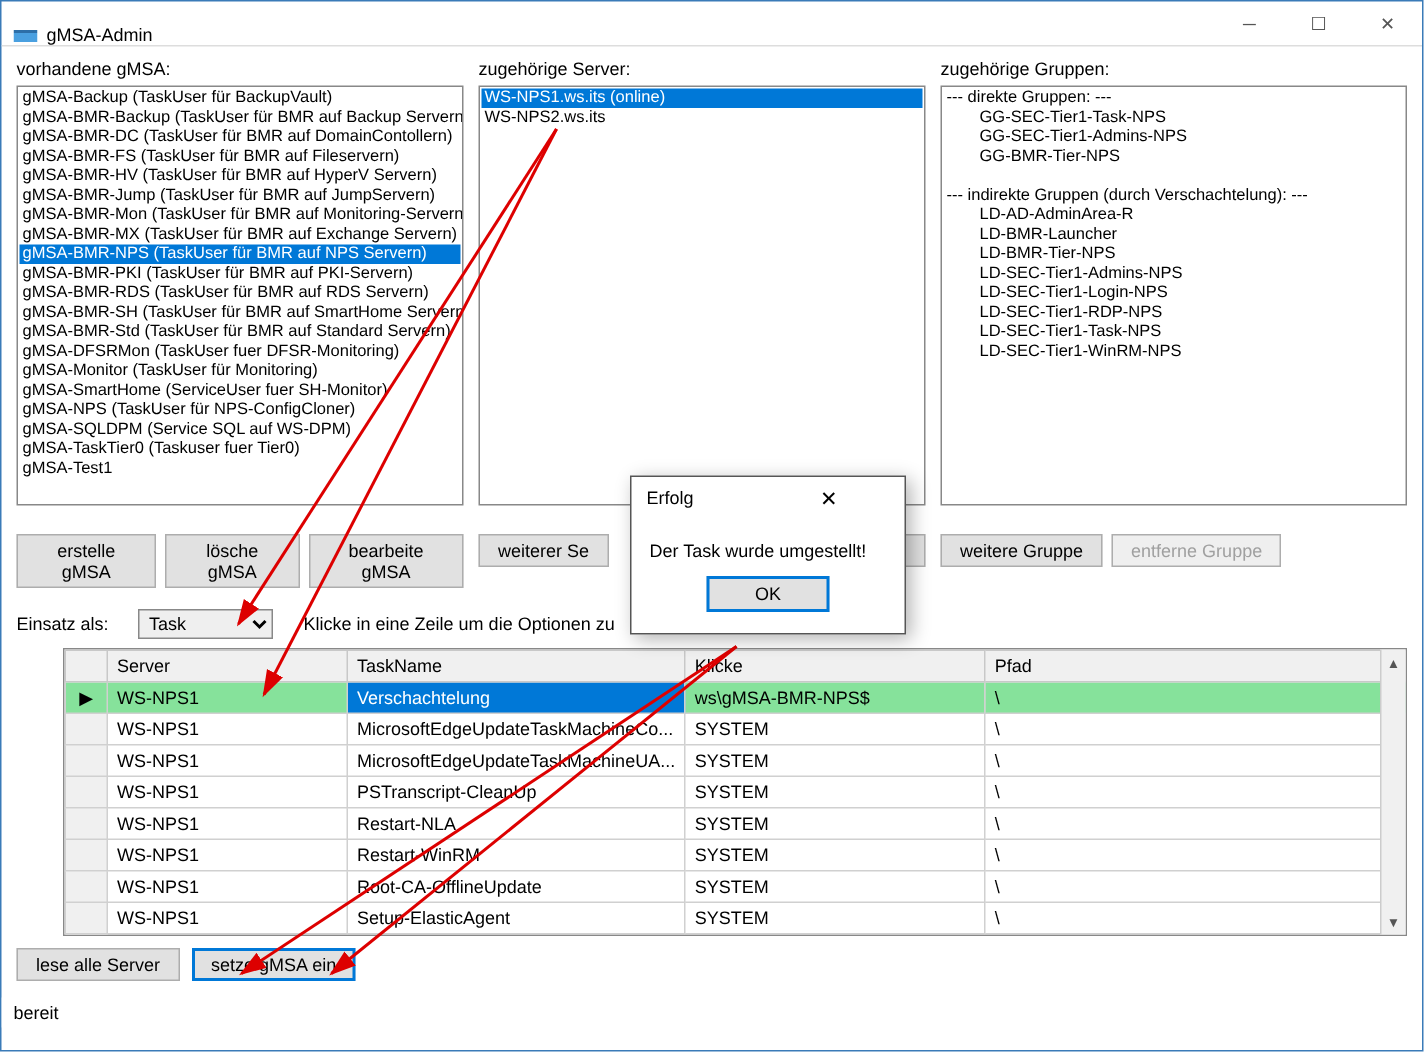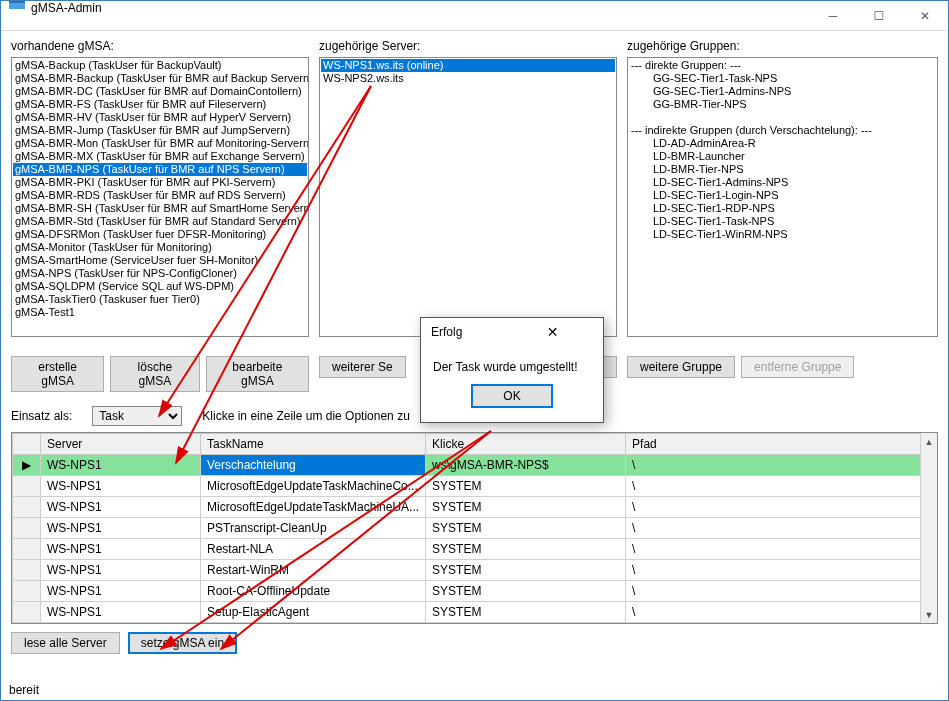--- a/index.html
+++ b/index.html
@@ -1,48 +1,48 @@
 <!DOCTYPE html>
 <html><head>
 <meta charset="utf-8">
 <style>
 * { box-sizing: border-box; margin: 0; padding: 0; font-family: "Segoe UI", Tahoma, sans-serif; font-size: 12px; }
 body { background: #fff; width: 949px; height: 701px; position: relative; overflow: hidden; border: 1px solid #3a7bb8; }
-.titlebar { height: 30px; display: flex; align-items: flex-start; padding-left: 8px; border-bottom: 1px solid #ddd; }
+.titlebar { height: 30px; display: flex; align-items: flex-end; padding-left: 8px; border-bottom: 1px solid #ddd; }
 .titlebar-icon { width: 16px; height: 10px; margin-right: 6px; }
 .titlebar-title { flex: 1; font-size: 12px; }
 .winbtns { display: flex; height: 100%; }
 .winbtn { width: 46px; display: flex; align-items: center; justify-content: center; color: #555; }
 .content { padding: 8px 10px; }
 .top-row { display: flex; gap: 10px; }
 .col-label { font-size: 12px; margin-bottom: 4px; }
 .col1 { width: 298px; }
 .col2 { width: 298px; }
 .col3 { flex: 1; }
 .listbox { border: 1px solid #888; background: #fff; height: 280px; overflow: hidden; padding: 1px; }
 .listbox-item { font-size: 11px; line-height: 13px; padding: 0 2px; white-space: nowrap; }
 .listbox-item.selected { background: #0078d7; color: #fff; }
 .listbox-item.indent { padding-left: 24px; }
 .btn-row { margin-top: 19px; display: flex; gap: 6px; }
 .btn { border: 1px solid #adadad; background: #e1e1e1; padding: 3px 12px; font-size: 12px; cursor: pointer; }
 .btn:disabled { color: #a0a0a0; background: #efefef; }
 .btn.highlight { border: 2px solid #0078d7; padding: 2px 11px; }
 .einsatz-row { margin-top: 14px; display: flex; align-items: center; gap: 20px; }
 .einsatz-row select { width: 90px; border: 1px solid #888; padding: 1px 2px; font-size: 12px; }
-.grid-wrapper { margin-top: 6px; border: 1px solid #888; position: relative; }
+.grid-wrapper { margin-top: 6px; border: 1px solid #888; position: relative; margin-left: 31px; }
 .grid { width: 100%; border-collapse: collapse; }
 .grid th { background: #f0f0f0; border: 1px solid #c8c8c8; font-weight: normal; text-align: left; padding: 3px 6px; font-size: 12px; }
 .grid td { border: 1px solid #d0d0d0; padding: 3px 6px; font-size: 12px; white-space: nowrap; }
 .grid .rowhdr { width: 28px; background: #f0f0f0; text-align: center; }
 .grid tr.sel td { background: #86e29b; }
 .grid tr.sel td.taskcell { background: #0078d7; color: #fff; }
 .grid-scroll { position: absolute; right: 0; top: 0; bottom: 0; width: 17px; background: #f0f0f0; border-left: 1px solid #ccc; }
 .grid-scroll .up, .grid-scroll .dn { height: 17px; display: flex; align-items: center; justify-content: center; color: #555; font-size: 9px; }
 .bottom-btns { margin-top: 8px; display: flex; gap: 8px; }
-.statusbar { position: absolute; bottom: 0; left: 0; right: 0; padding: 3px 8px; font-size: 12px; background: #fff; }
+.statusbar { position: absolute; bottom: 15px; left: 0; right: 0; padding: 3px 8px; font-size: 12px; background: #fff; }
 .dialog { position: absolute; top: 316px; left: 419px; width: 184px; background: #fff; border: 1px solid #555; box-shadow: 3px 3px 12px rgba(0,0,0,0.3); z-index: 100; }
 .dialog-title { display: flex; align-items: center; padding: 6px 10px; font-size: 12px; }
 .dialog-title span { flex: 1; }
 .dialog-close { width: 20px; text-align: center; cursor: pointer; font-size: 14px; }
 .dialog-body { padding: 14px 12px 10px; font-size: 12px; }
 .dialog-btns { padding: 0 0 14px; text-align: center; }
 .dialog-btns .btn { border: 2px solid #0078d7; padding: 3px 30px; }
 svg.arrow { position: absolute; pointer-events: none; z-index: 50; }
 </style>
 </head>

